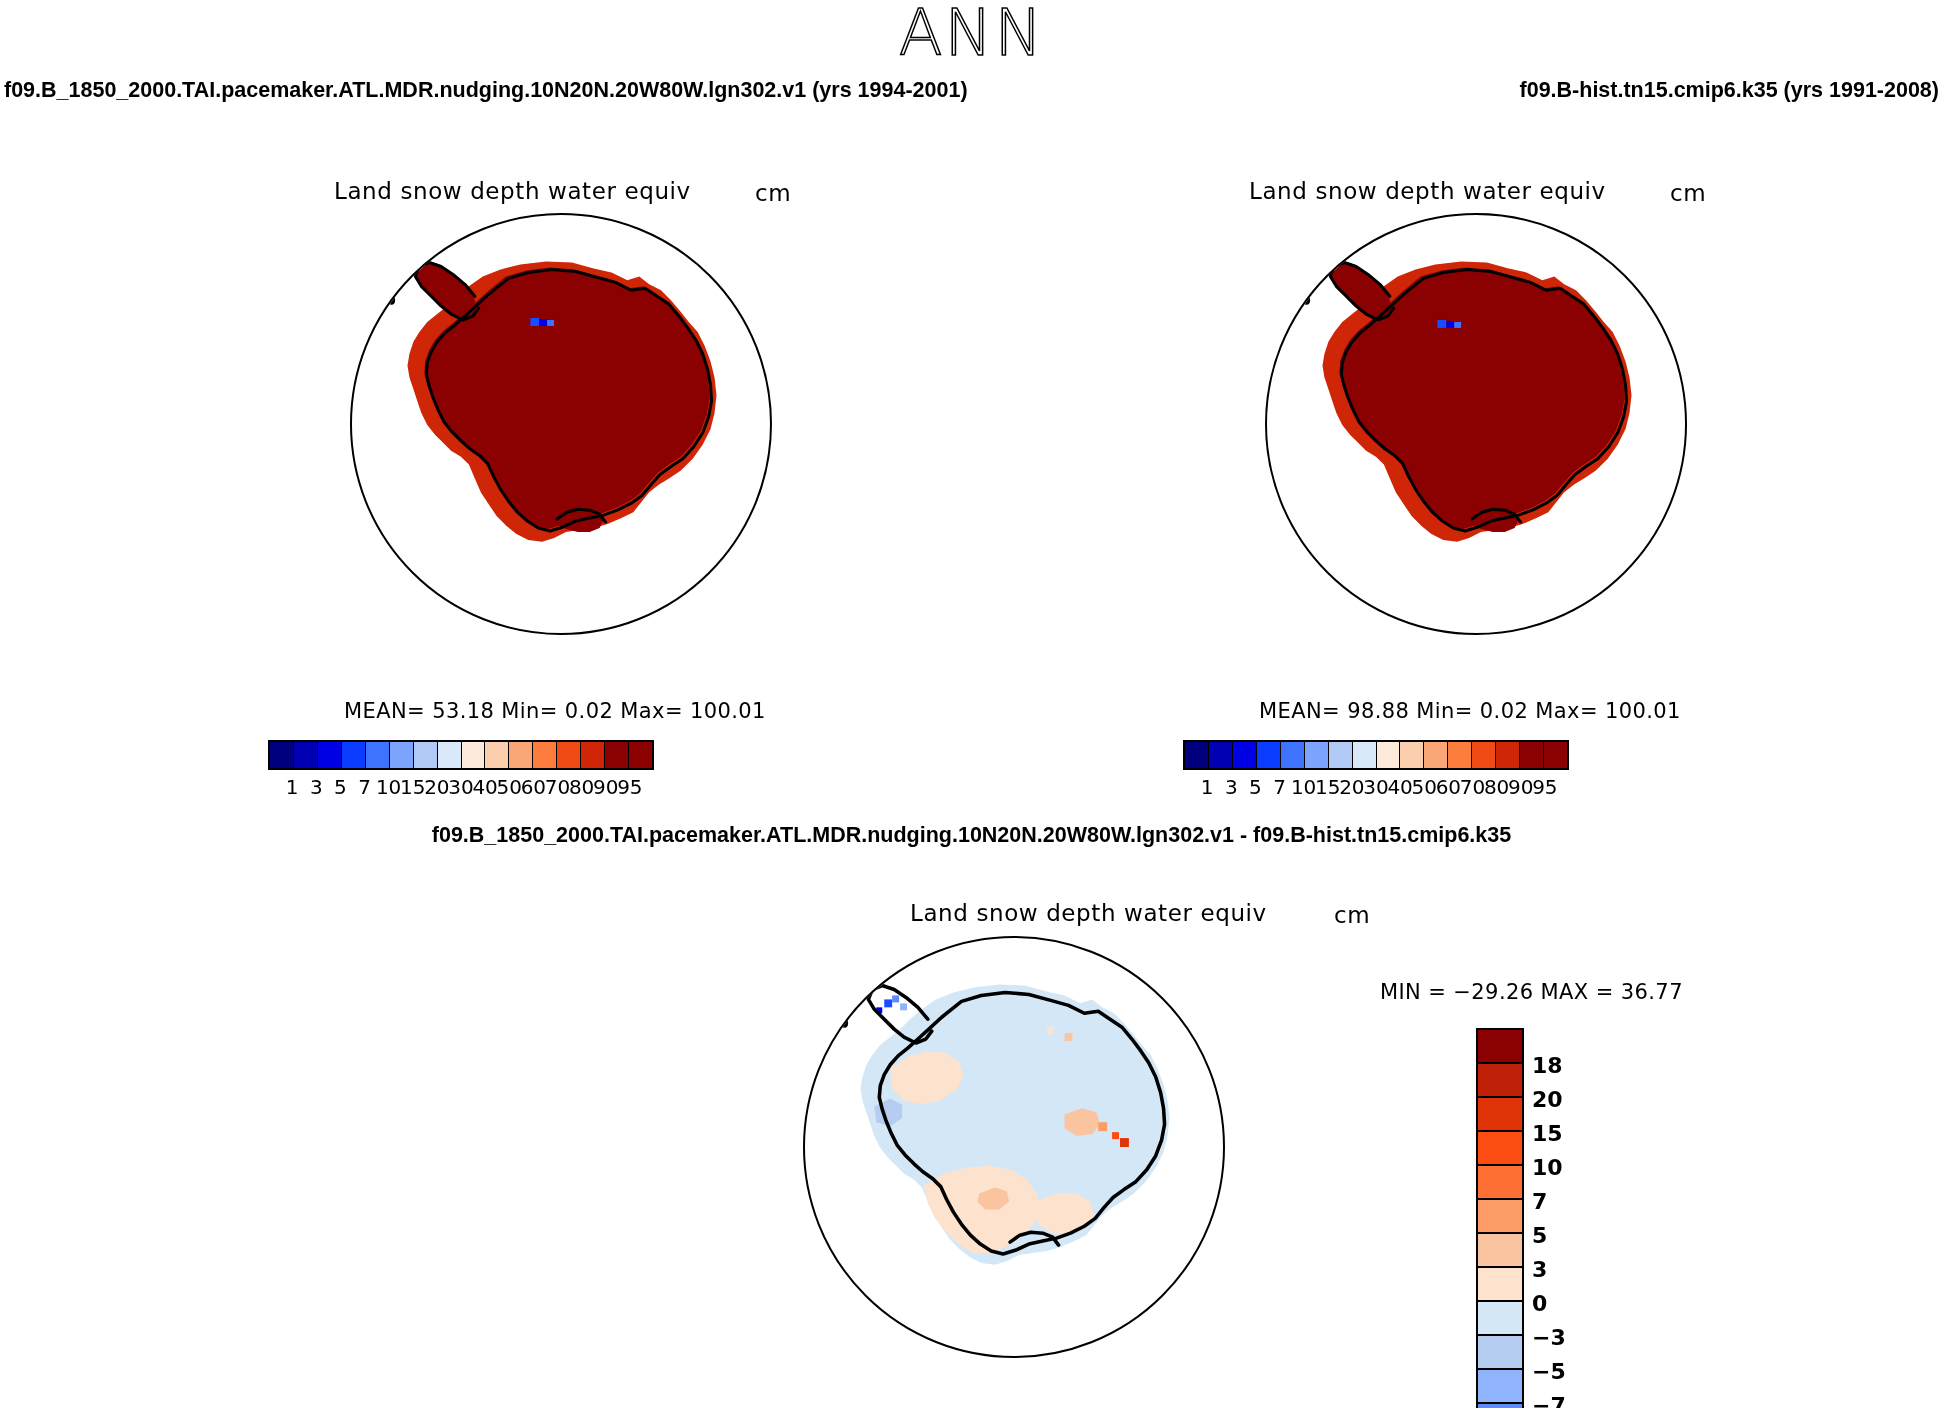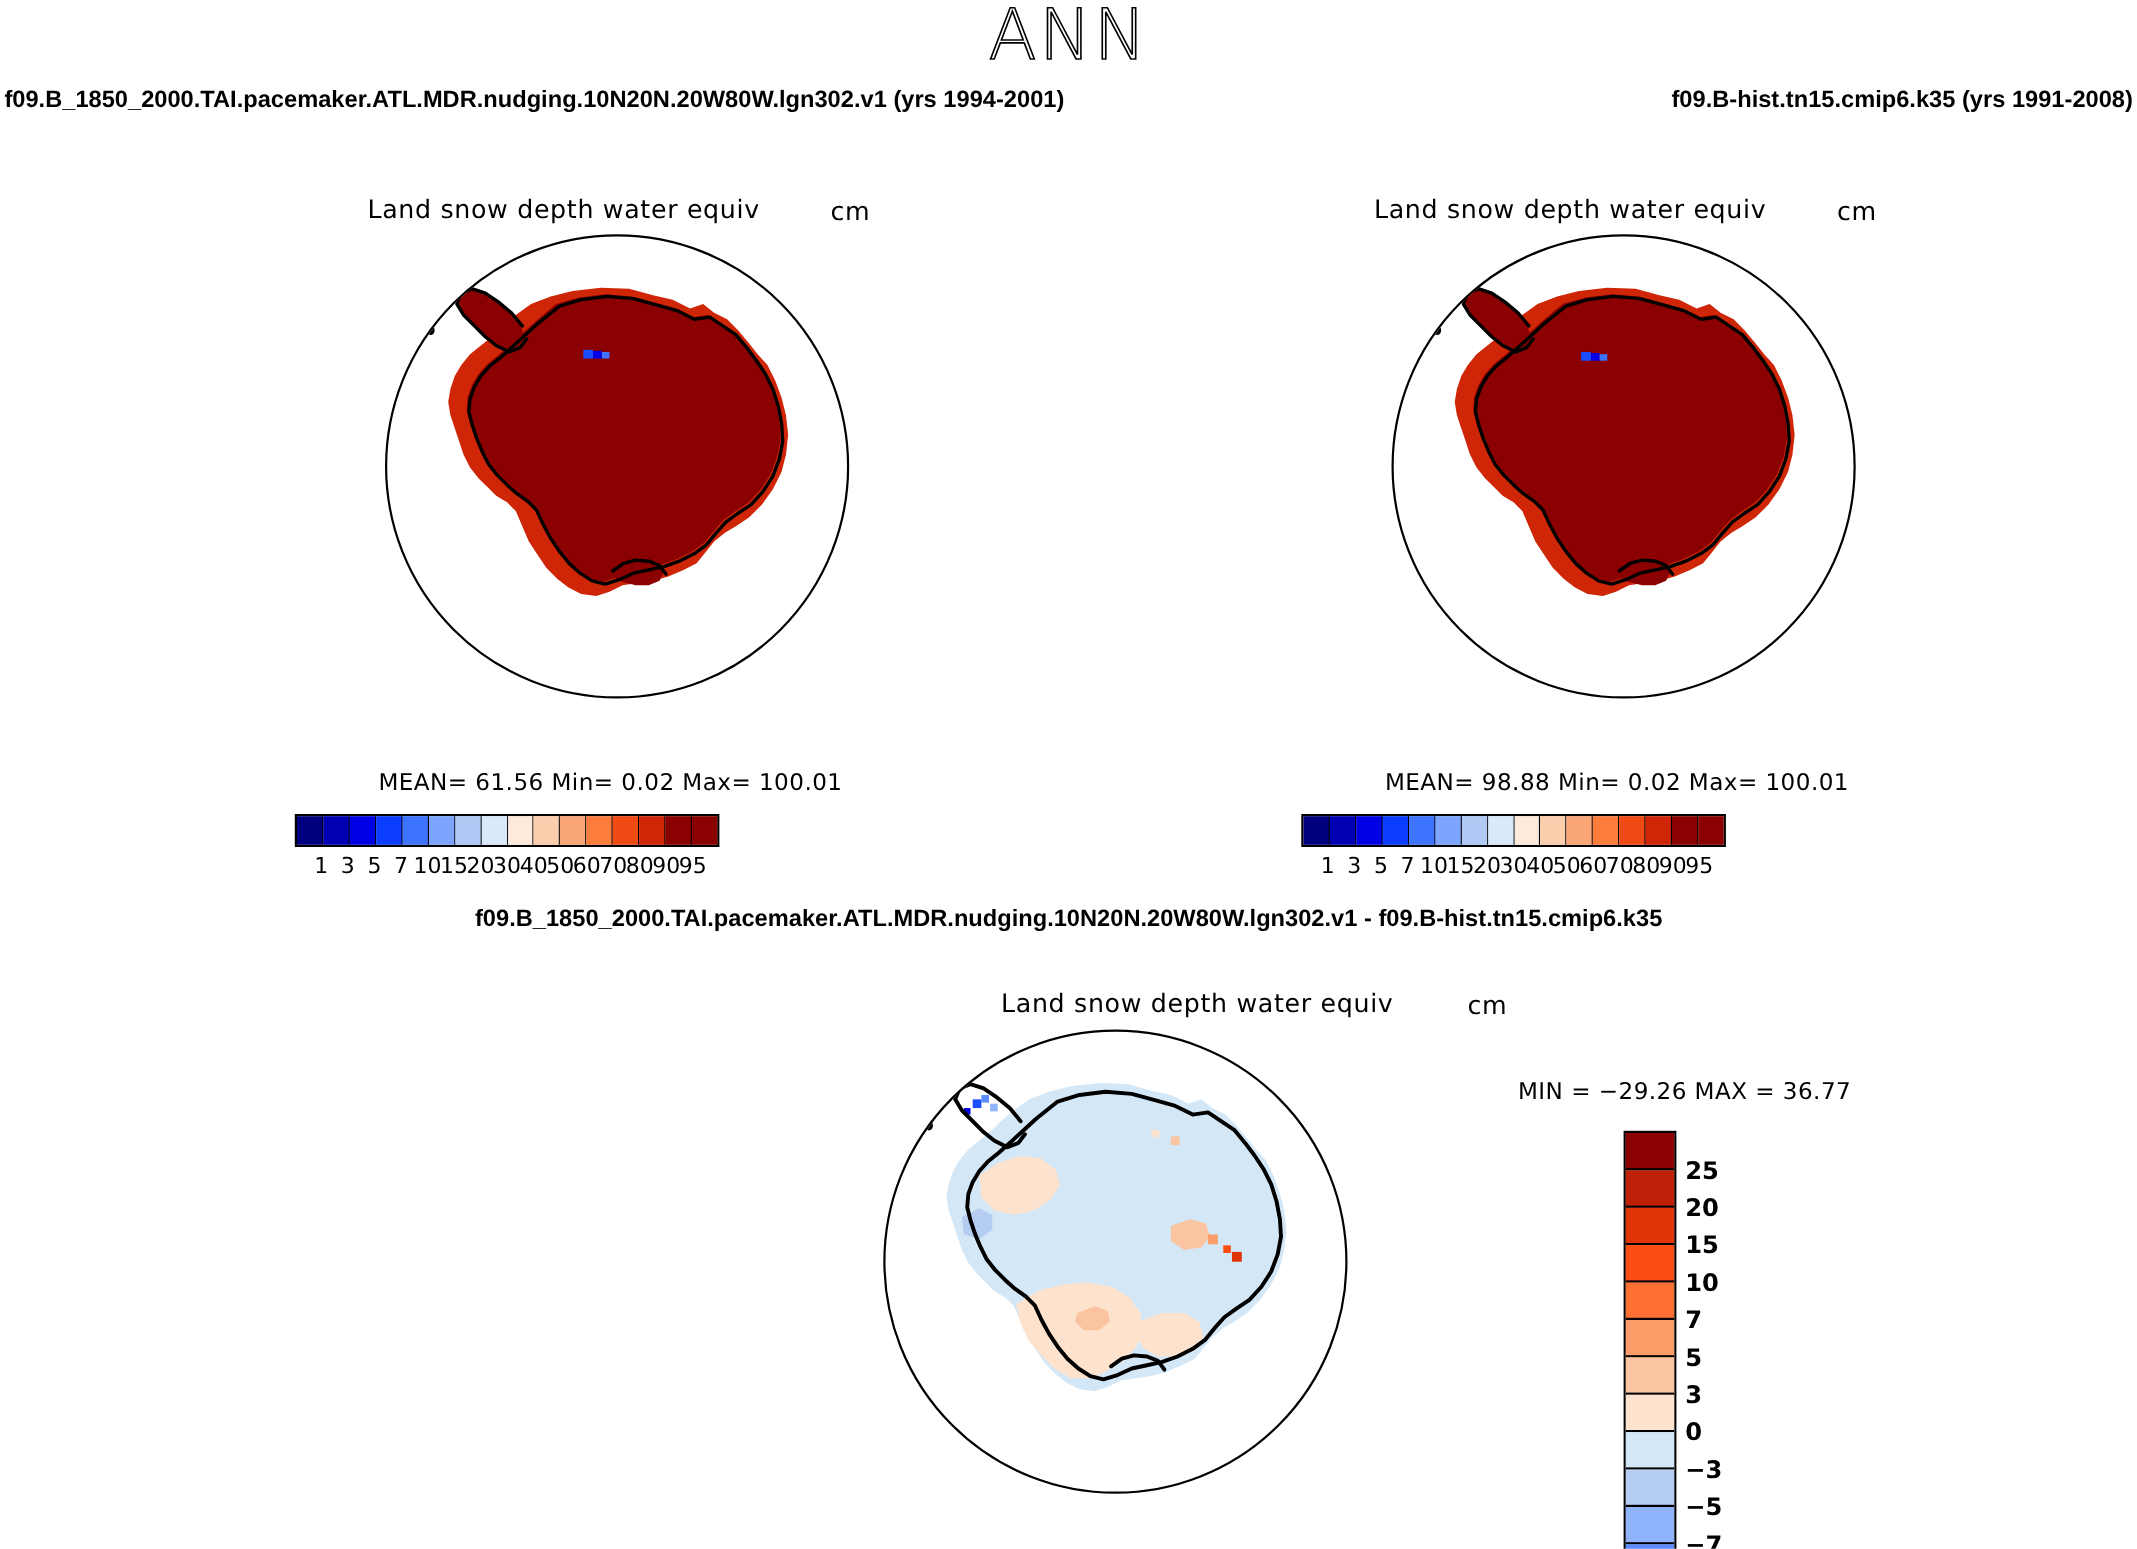--- a/index.html
+++ b/index.html
@@ -198,21 +198,21 @@
       </svg>
 
       <svg viewBox="0 0 422 422" preserveAspectRatio="none" style="position:absolute;left:0;top:0;">
         <rect x="180" y="104" width="9" height="8" fill="#1a4dff"></rect>
         <rect x="189" y="105" width="8" height="7" fill="#0000e8"></rect>
         <rect x="197" y="106" width="7" height="6" fill="#3d73ff"></rect>
       </svg>
     </div>
   </div>
 
-  <div class="abs ncl-sm" style="left:344px;top:699px;">MEAN=  61.56  Min=   0.02  Max= 100.01</div>
+  <div class="abs ncl-sm" style="left:344px;top:699px;">MEAN=  53.18  Min=   0.02  Max= 100.01</div>
 
   <div class="hbar" id="hbar-left" style="left:268px;top:740px;width:382px;">
       <div class="cell" style="background: rgb(0, 0, 127);"></div>
       <div class="cell" style="background: rgb(0, 0, 178);"></div>
       <div class="cell" style="background: rgb(0, 0, 229);"></div>
       <div class="cell" style="background: rgb(10, 61, 255);"></div>
       <div class="cell" style="background: rgb(61, 115, 255);"></div>
       <div class="cell" style="background: rgb(125, 164, 255);"></div>
       <div class="cell" style="background: rgb(176, 201, 245);"></div>
       <div class="cell" style="background: rgb(217, 233, 250);"></div>
@@ -420,21 +420,21 @@
       <div class="vcell" style="background: rgb(253, 111, 51);"></div>
       <div class="vcell" style="background: rgb(251, 156, 105);"></div>
       <div class="vcell" style="background: rgb(251, 196, 161);"></div>
       <div class="vcell" style="background: rgb(253, 227, 205);"></div>
       <div class="vcell" style="background: rgb(211, 231, 247);"></div>
       <div class="vcell" style="background: rgb(181, 205, 240);"></div>
       <div class="vcell" style="background: rgb(143, 180, 251);"></div>
       <div class="vcell" style="background: rgb(91, 139, 255);"></div>
     </div>
   <div id="vbar-labels">
-      <span style="top: 36.5px; left: 0px;">25</span>
+      <span style="top: 36.5px; left: 0px;">18</span>
       <span style="top: 70.5px; left: 0px;">20</span>
       <span style="top: 104.5px; left: 0px;">15</span>
       <span style="top: 138.5px; left: 0px;">10</span>
       <span style="top: 172.5px; left: 0px;">7</span>
       <span style="top: 206.5px; left: 0px;">5</span>
       <span style="top: 240.5px; left: 0px;">3</span>
       <span style="top: 274.5px; left: 0px;">0</span>
       <span style="top: 308.5px; left: 0px;">−3</span>
       <span style="top: 342.5px; left: 0px;">−5</span>
       <span style="top: 376.5px; left: 0px;">−7</span>

